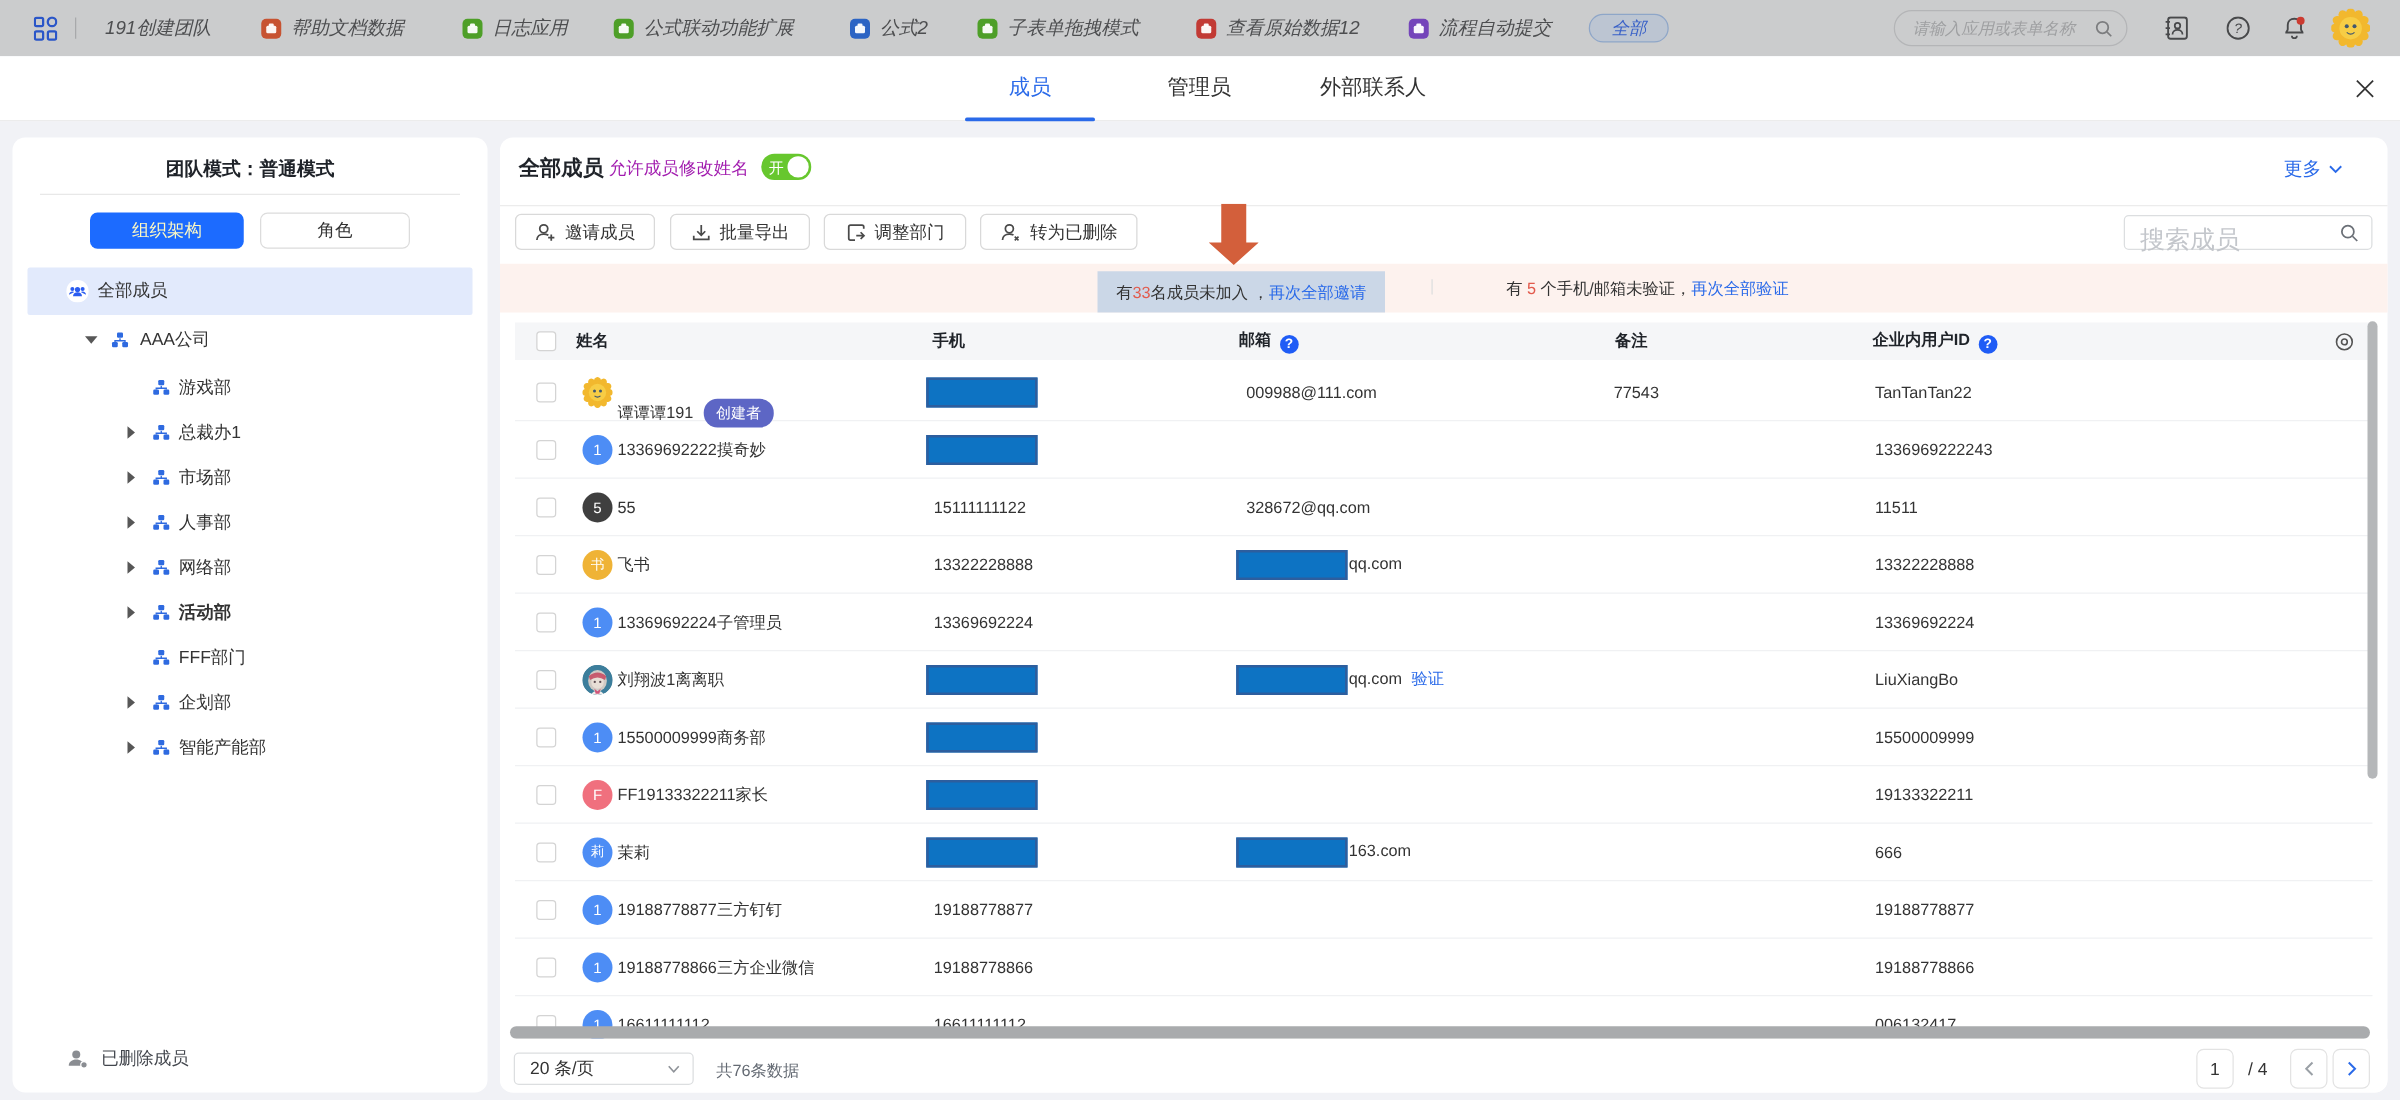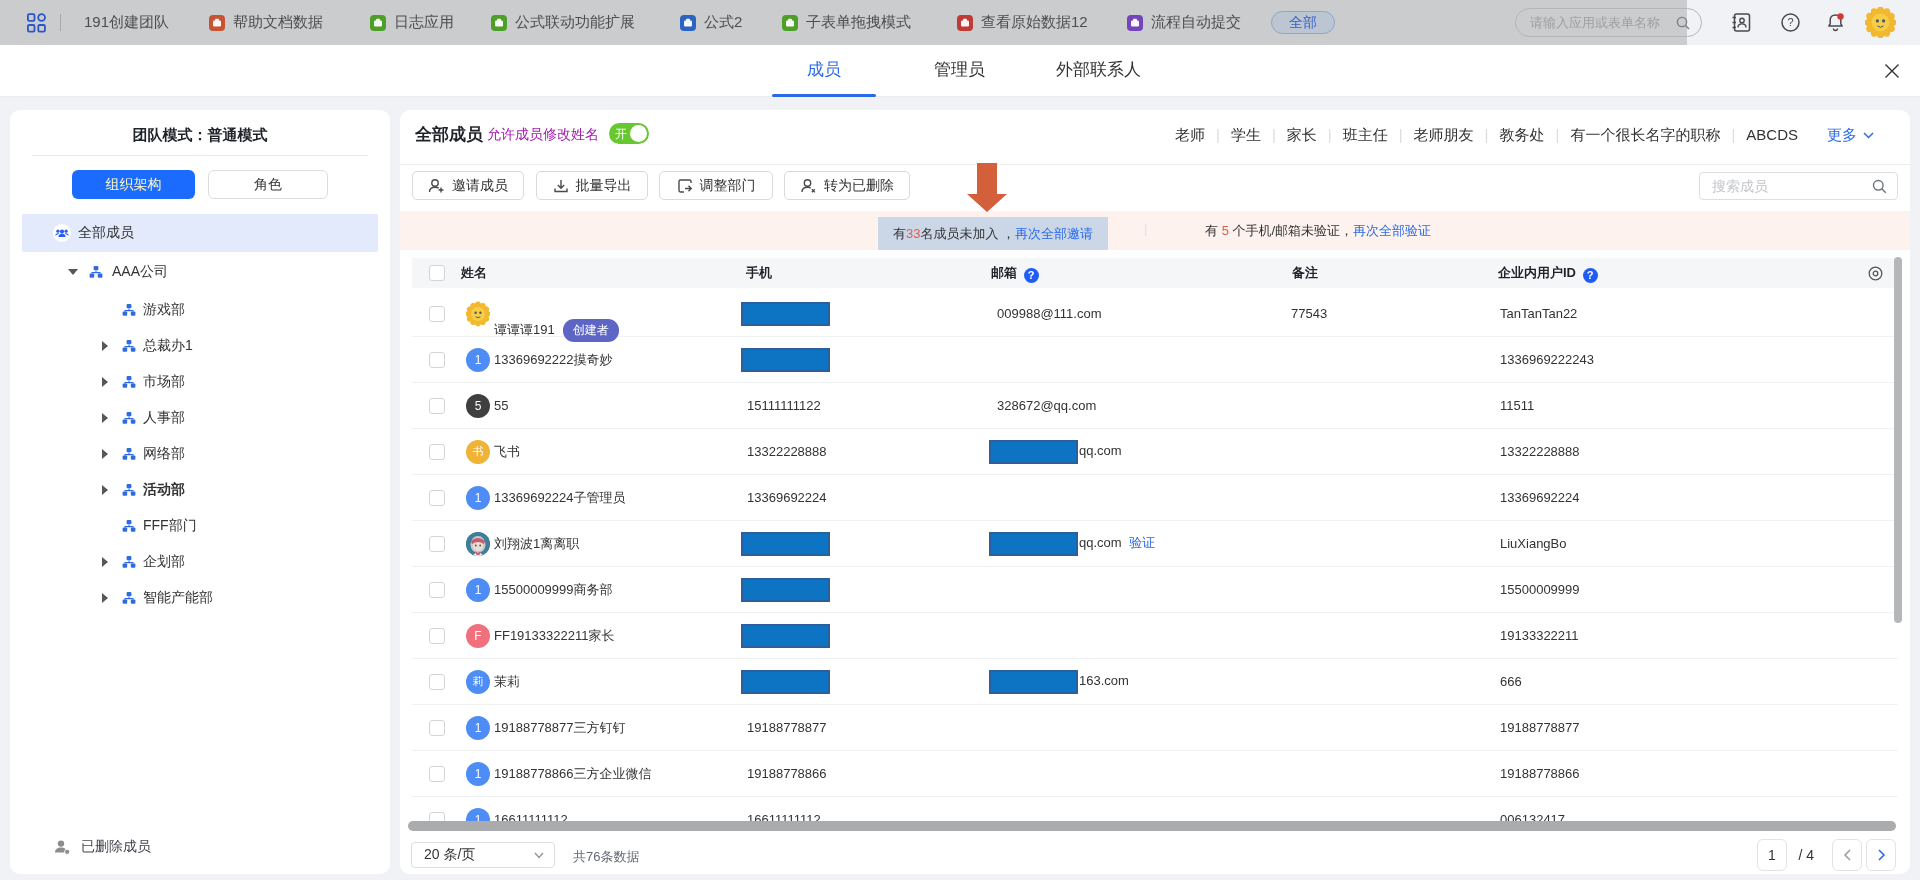--- a/index.html
+++ b/index.html
@@ -1,21 +1,21 @@
 <!DOCTYPE html>
 <html><head>
 <meta charset="utf-8">
 <style>
 * { margin:0; padding:0; box-sizing:border-box; }
 html,body { width:1920px; height:880px; overflow:hidden; }
 body { font-family:"Liberation Sans", sans-serif; background:#f1f2f6; position:relative; font-size:14px; color:#333; }
 .abs { position:absolute; }
 
 
-#topbar { position:absolute; left:0; top:0; width:1687px; height:45px; background:#cbcccd; }
+#topbar { position:absolute; left:0; top:0; width:1920px; height:45px; background:#cbcccd;font-style:italic; }
 #topbar .item { position:absolute; top:0; height:45px; display:flex; align-items:center; gap:8px; color:#4d4e50; font-size:15px; }
 #topbar .appicon { width:16px; height:16px; border-radius:4px; display:flex; align-items:center; justify-content:center; }
 #topbar .appicon svg { display:block; }
 .blue-title { color:#3a62c8; font-size:15px; }
 
 
 #tabrow { position:absolute; left:0; top:45px; width:1920px; height:52px; background:#fff; border-bottom:1px solid #ececec; }
 .tab { position:absolute; top:0; height:52px; line-height:50px; font-size:17px; color:#333; }
 .tab.active { color:#2a6ae9; }
 .tab .und { position:absolute; left:-35px; right:-35px; bottom:0; height:3px; background:#2a6ae9; border-radius:2px; }
@@ -41,21 +41,21 @@
 .toggle { position:absolute; left:209px; top:13px; width:40px; height:21px; background:#67c72e; border-radius:11px; color:#fff; font-size:12px; }
 .toggle i { position:absolute; right:2px; top:2px; width:17px; height:17px; border-radius:50%; background:#fff; }
 .toggle span { position:absolute; left:6px; top:3px; font-style:normal; }
 .roles { position:absolute; right:112px; top:16px; font-size:15px; color:#333; }
 .roles span.sep { color:#dcdcdc; margin:0 11px; }
 .more { color:#2a6ae9; }
 .mp-div1 { position:absolute; left:0px; top:54px; width:1510px; border-top:1px solid #ececec; }
 
 
 .actbtn { position:absolute; top:61px; height:29px; border:1px solid #d9d9d9; border-radius:5px; background:#fff; display:flex; align-items:center; justify-content:center; gap:7px; font-size:14px; color:#333; }
-.searchbox { position:absolute; right:12px; top:62px; width:199px; height:28px; border:1px solid #dcdee0; border-radius:4px; color:#bbb; font-size:14px;text-decoration:underline; }
+.searchbox { position:absolute; right:12px; top:62px; width:199px; height:28px; border:1px solid #dcdee0; border-radius:4px; color:#bbb; font-size:20px;text-decoration:underline; }
 .searchbox span { position:absolute; left:12px; top:5px; color:#c3c6cb; }
 
 
 .notif { position:absolute; left:0; top:101px; width:1510px; height:39px; background:#fdf2ee; font-size:13px; color:#333; }
 .notif .hl { position:absolute; left:478px; top:6px; width:230px; height:33px; background:#cbd7e7; display:flex; align-items:center; justify-content:center; }
 .red { color:#e25a4c; }
 .link { color:#2a6ae9; }
 
 
 #arrow { position:absolute; left:967px; top:163px; }
@@ -370,21 +370,20 @@
     </div>
 </div>
 
 <div id="mainpanel">
   <div class="mp-title">全部成员</div>
   <div class="mp-sub">允许成员修改姓名</div>
   <div class="toggle">
       <span>开</span>
       <i></i>
     </div>
-  <div class="roles">老师<span class="sep">|</span>学生<span class="sep">|</span>家长<span class="sep">|</span>班主任<span class="sep">|</span>老师朋友<span class="sep">|</span>教务处<span class="sep">|</span>有一个很长名字的职称<span class="sep">|</span>ABCDS</div>
   <div class="more abs" style="right:36px; top:16px; font-size:15px;">更多<svg style="margin-left:6px;vertical-align:1px;" width="11" height="7" viewBox="0 0 11 7">
         <path d="M1 1 L5.5 5.5 L10 1" fill="none" stroke="#2a6ae9" stroke-width="1.5"></path>
       </svg></div>
   <div class="mp-div1"></div>
   <div id="actions">
       <div class="actbtn" style="left:12px;width:112px;"><svg width="17" height="16" viewBox="0 0 17 16">
           <circle cx="7" cy="5" r="3.2" fill="none" stroke="#4a4a4a" stroke-width="1.4"></circle>
           <path d="M1.5 14 c0-3 2.4-4.8 5.5-4.8 c1.4 0 2.7 0.4 3.7 1" fill="none" stroke="#4a4a4a" stroke-width="1.4"></path>
           <path d="M13 9.5 v5 M10.5 12 h5" stroke="#4a4a4a" stroke-width="1.4"></path>
         </svg>邀请成员</div>

